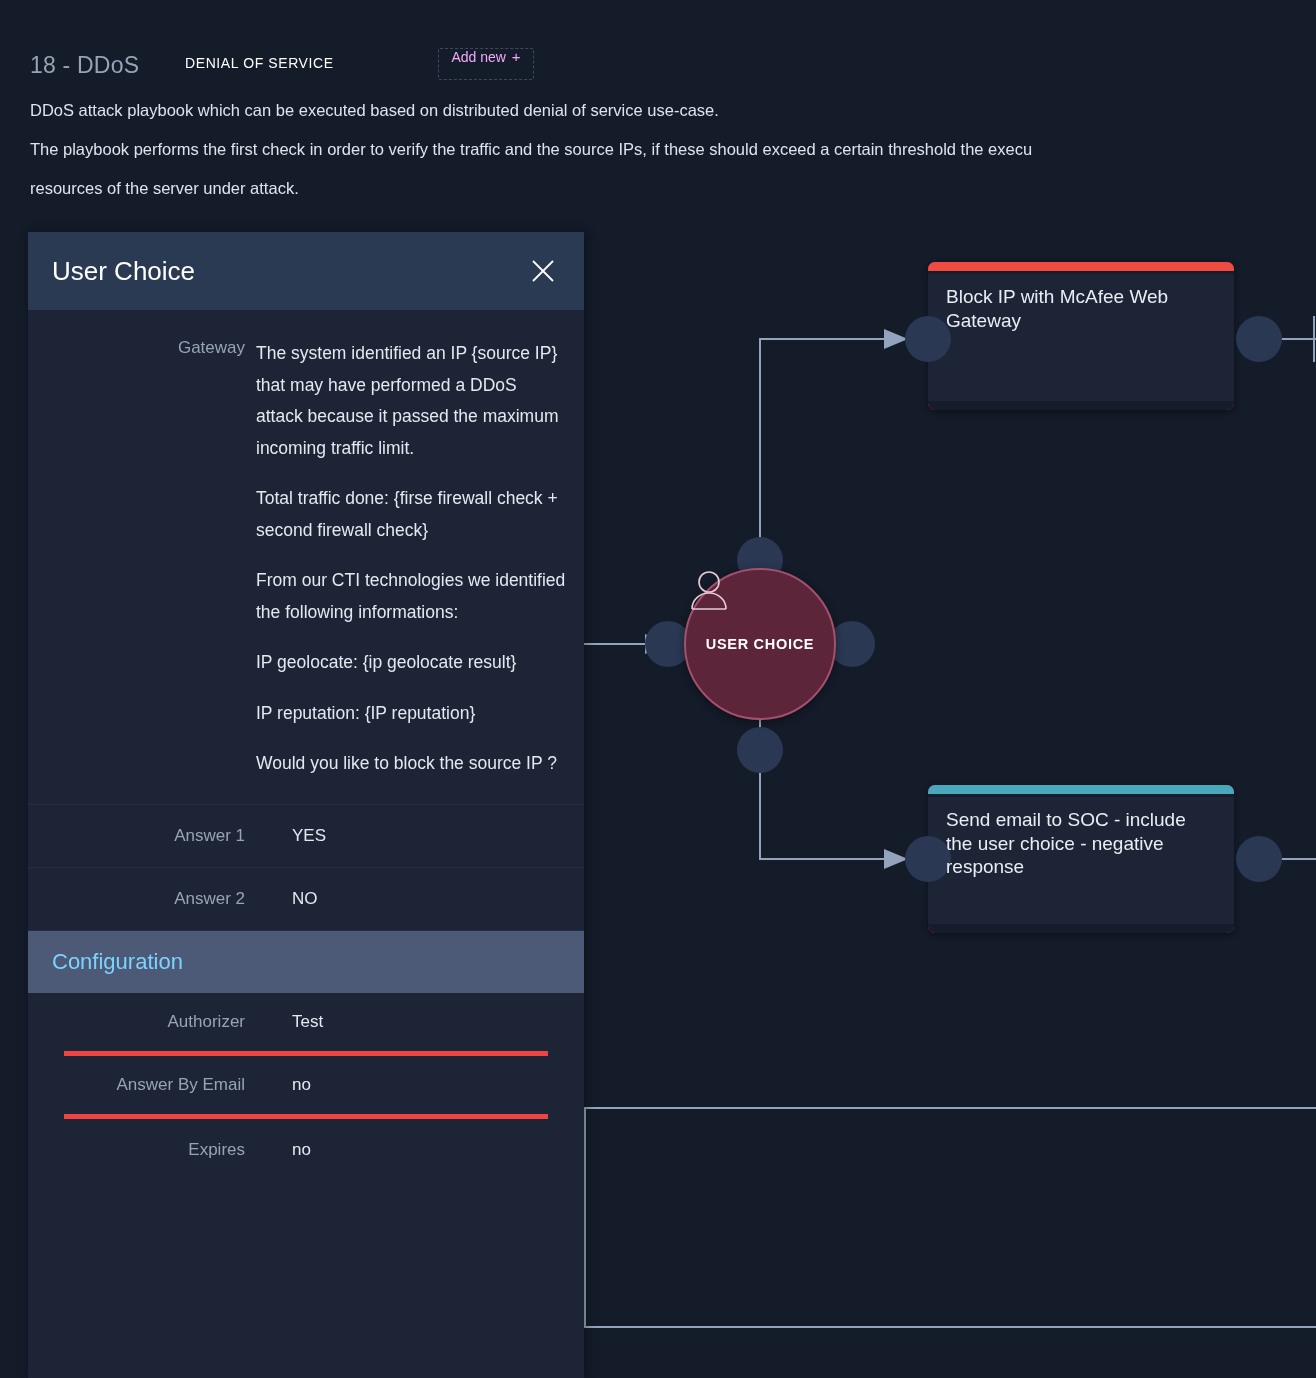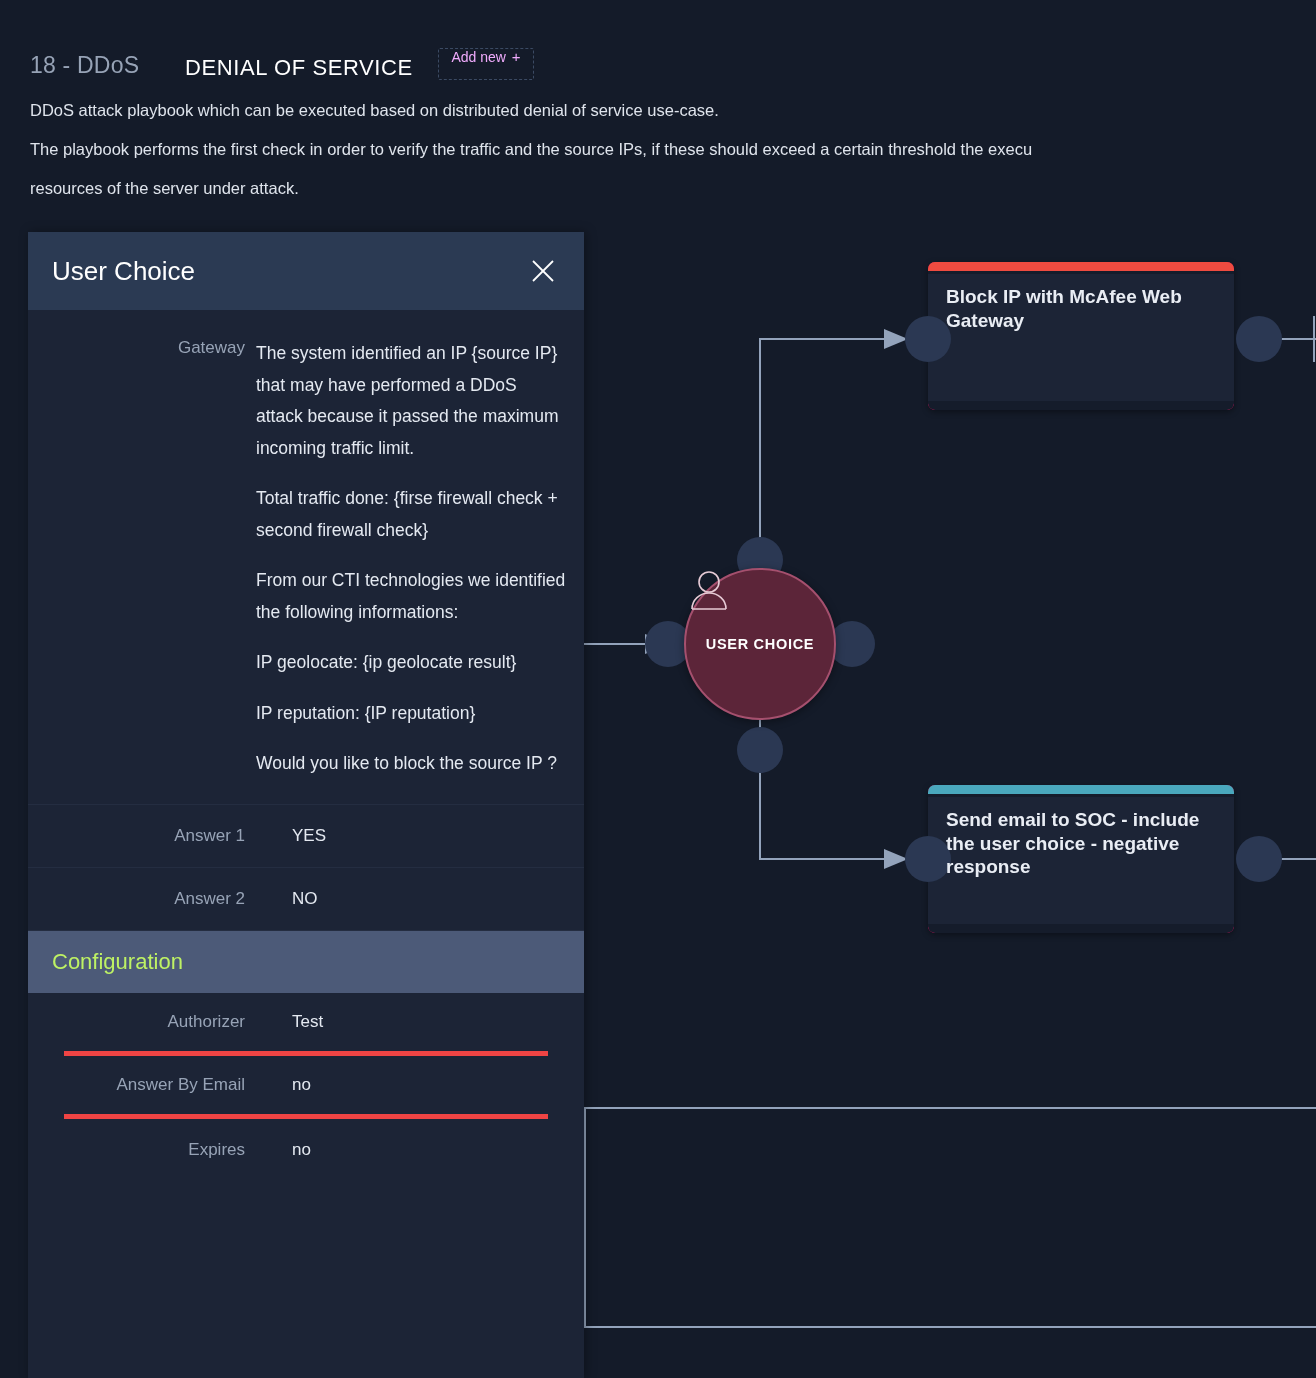--- a/index.html
+++ b/index.html
@@ -14,21 +14,21 @@
   
   .topbar {
     position: absolute; left: 0; top: 12px; width: 1316px; height: 92px;
   }
   .pb-id {
     position: absolute; left: 30px; top: 40px;
     font-size: 23px; color: #97a3b6; letter-spacing: .2px; white-space: nowrap;
   }
   .pb-name {
     position: absolute; left: 185px; top: 43px;
-    font-size: 22px; color: #ffffff; letter-spacing: .6px; white-space: nowrap;
+    font-size: 14px; color: #ffffff; letter-spacing: .6px; white-space: nowrap;
   }
   .add-new {
     position: absolute; left: 438px; top: 36px;
     width: 96px; height: 32px;
     border: 1px dashed #3b4a63; border-radius: 2px;
     color: #f0abfc; font-size: 14px;
     display: flex; justify-content: center; gap: 6px;
     background: transparent; cursor: pointer;
   }
   .add-new .plus { font-size: 15px; line-height: 1; }
@@ -48,21 +48,20 @@
   }
   .canvas svg { position: absolute; left: 0; top: 0; }
 
   
   .node-card {
     position: absolute;
     background: #be185d;
     border-radius: 7px;
     box-shadow: 0 2px 6px rgba(0,0,0,.4);
     overflow: hidden;
-    font-weight: bold;
   }
   .node-card .accent { height: 9px; width: 100%; }
   .node-card .inner {
     position: absolute; left: 0; right: 0; top: 9px; bottom: 0;
     background: #1c2436;
     border-top: 3px solid #151c2b;
     border-bottom: 9px solid #151c2b;
     border-radius: 0 0 7px 7px;
   }
   .node-card .title {
@@ -123,21 +122,21 @@
   .question-body p:last-child { margin-bottom: 0; }
 
   .answer-row {
     display: flex; align-items: center; height: 63px;
     border-bottom: 1px solid #242d41;
   }
   .answer-row .field-label { padding-top: 0; }
 
   .section-header {
     height: 62px; background: #4c5a78; display: flex; align-items: center;
-    padding-left: 24px; color: #bef264; font-size: 22px;
+    padding-left: 24px; color: #7dd3fc; font-size: 22px;
   }
 
   .config-row {
     display: flex; align-items: center; height: 63px;
     margin: 0 36px; border-bottom: 1px solid #2a3burn;
   }
   .config-row { border-bottom: 5px solid #ef4444; }
   .config-row:last-child { border-bottom: none; }
   .config-row .field-label { width: 192px; flex: 0 0 192px; }
 </style>

